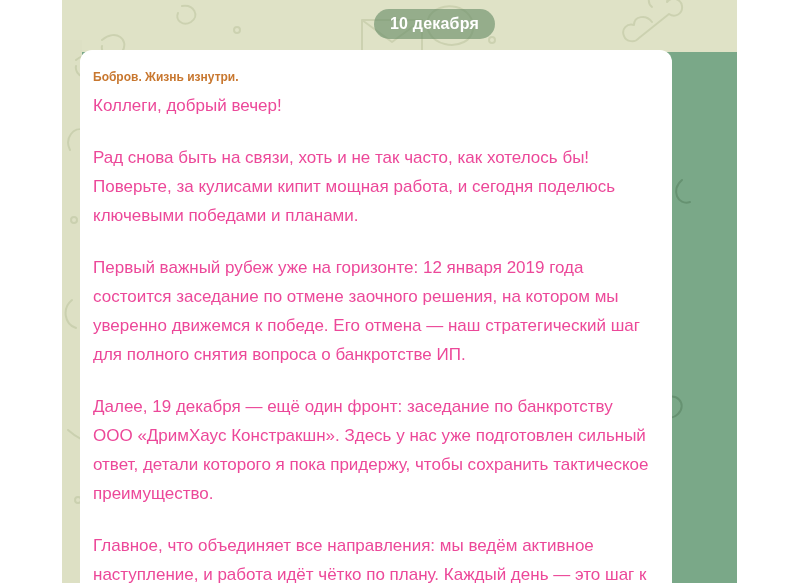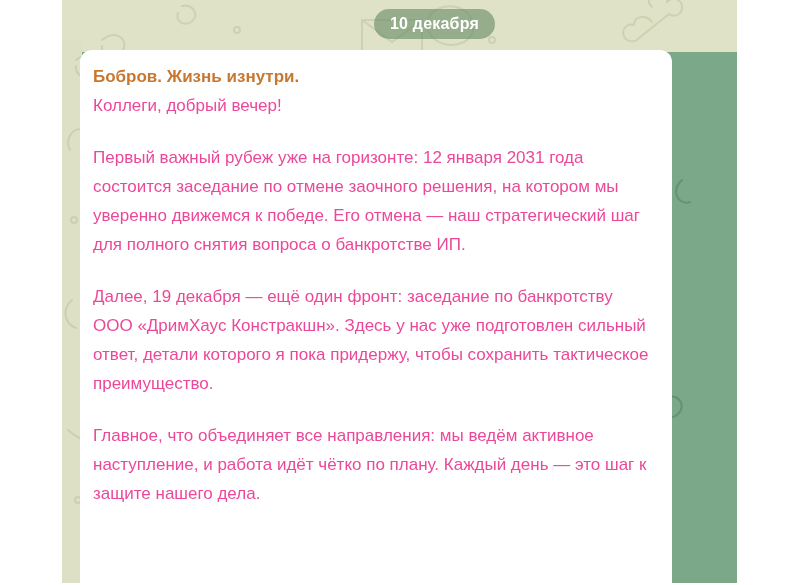--- a/index.html
+++ b/index.html
@@ -57,21 +57,21 @@
   .bubble{
     position:absolute;top:50px;left:80px;width:592px;height:535px;
     background:#ffffff;
     border-radius:12px 12px 0 0;
     box-sizing:border-box;
     padding:13px 16px 0 13px;
     overflow:hidden;
   }
   .msg-title{
     color:#c8772f;
-    font-size:17px;
+    font-size:12px;
     font-weight:bold;
     line-height:28px;
     margin:0;
   }
   .msg-p{
     color:#ec4899;
     font-size:17px;
     line-height:29px;
     margin:0;
   }
@@ -182,18 +182,19 @@
   <div class="gutter-left"></div>
   <div class="gutter-right"></div>
 
   <div class="date-pill">
     <span>10 декабря</span>
   </div>
 
   <div class="bubble">
     <div class="msg-title">Бобров. Жизнь изнутри.</div>
     <div class="msg-p">Коллеги, добрый вечер!</div>
-    <div class="msg-p gap">Первый важный рубеж уже на горизонте: 12 января 2031 года состоится заседание по отмене заочного решения, на котором мы уверенно движемся к победе. Его отмена — наш стратегический шаг для полного снятия вопроса о банкротстве ИП.</div>
+    <div class="msg-p gap">Рад снова быть на связи, хоть и не так часто, как хотелось бы! Поверьте, за кулисами кипит мощная работа, и сегодня поделюсь ключевыми победами и планами.</div>
+    <div class="msg-p gap">Первый важный рубеж уже на горизонте: 12 января 2019 года состоится заседание по отмене заочного решения, на котором мы уверенно движемся к победе. Его отмена — наш стратегический шаг для полного снятия вопроса о банкротстве ИП.</div>
     <div class="msg-p gap">Далее, 19 декабря — ещё один фронт: заседание по банкротству ООО «ДримХаус Констракшн». Здесь у нас уже подготовлен сильный ответ, детали которого я пока придержу, чтобы сохранить тактическое преимущество.</div>
     <div class="msg-p gap">Главное, что объединяет все направления: мы ведём активное наступление, и работа идёт чётко по плану. Каждый день — это шаг к защите нашего дела.</div>
   </div>
 
 </div>
 
 </body></html>

